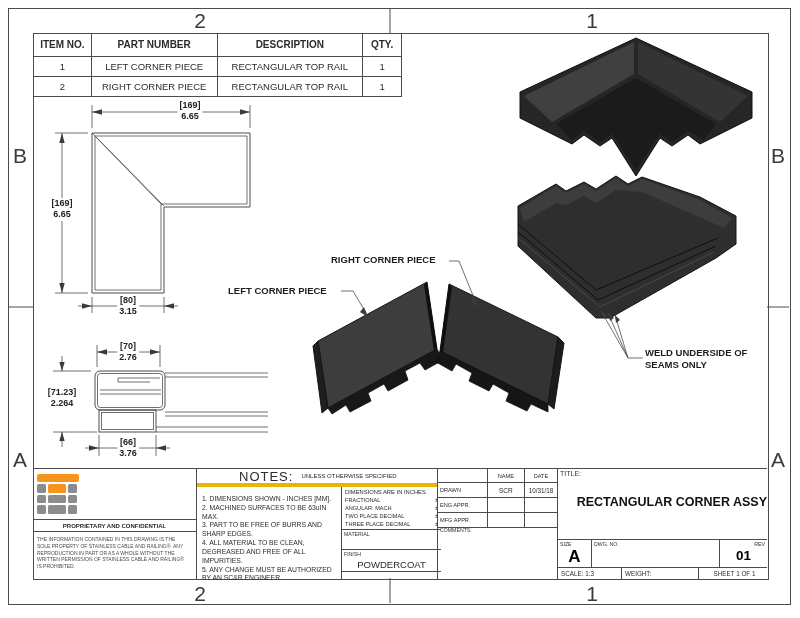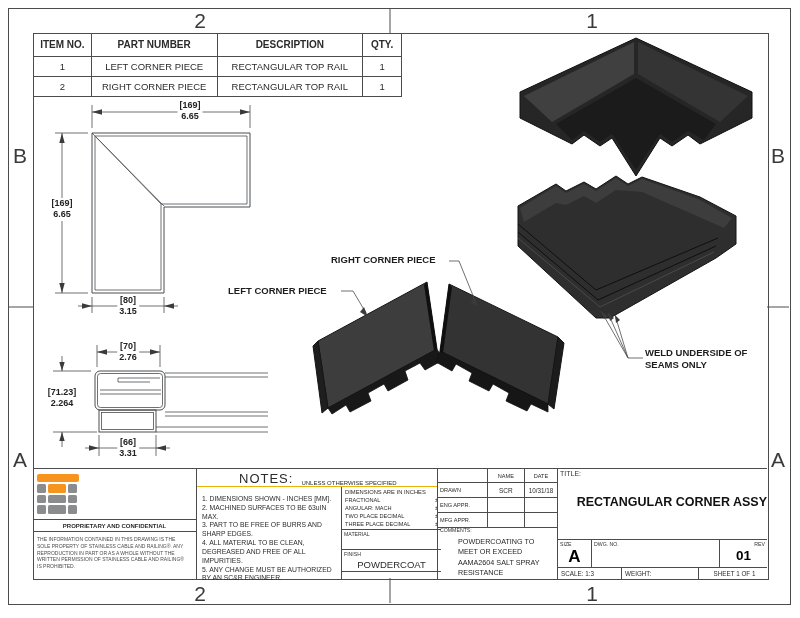--- a/index.html
+++ b/index.html
@@ -34,22 +34,22 @@
   #logo-icon .col{display:flex;flex-direction:column;gap:2px;}
   #logo-icon .seg{border-radius:1.5px;flex:1;}
   #logo-text .brand{font-size:21px;font-weight:bold;line-height:0.95;letter-spacing:0.5px;}
   #logo-text .sub{font-size:9px;line-height:1.15;}
   #prop-bar{position:absolute;left:0;top:50px;width:100%;height:13px;border-top:1px solid #4a4c4e;
             border-bottom:1px solid #4a4c4e;display:flex;align-items:center;justify-content:center;
             font-weight:bold;font-size:6px;box-sizing:border-box;}
   #fine-print{position:absolute;left:4px;top:67px;width:150px;font-size:5px;line-height:1.35;color:#4c4c4c;}
   
   #notes-cell{left:163px;top:0;width:241px;height:110px;}
-  #notes-hdr{position:absolute;left:0;top:0;width:100%;height:18px;border-bottom:1px solid #eab308;
-             display:flex;align-items:flex-end;box-sizing:border-box;}
+  #notes-hdr{position:absolute;left:0;top:0;width:100%;height:18px;border-bottom:4px solid #eab308;
+             display:flex;align-items:center;box-sizing:border-box;}
   #notes-title{font-size:13px;letter-spacing:1px;margin:0 8px 0 42px;}
   #notes-sub{font-size:6px;}
   #notes-list{position:absolute;left:5px;top:26px;width:135px;font-size:6.8px;line-height:1.3;}
   #tol-col{position:absolute;left:144px;top:18px;width:100px;height:92px;border-left:1px solid #4a4c4e;box-sizing:border-box;}
   #tol-box{position:absolute;left:0;top:0;width:100%;height:42px;box-sizing:border-box;padding:2px 3px;}
   .tol-row{display:flex;justify-content:space-between;font-size:5.6px;line-height:1.45;}
   #tol-title{font-size:5.8px;margin-bottom:1px;}
   #mat-box{position:absolute;left:0;top:42px;width:100%;height:20px;border-top:1px solid #4a4c4e;box-sizing:border-box;}
   #fin-box{position:absolute;left:0;top:62px;width:100%;height:22px;border-top:1px solid #4a4c4e;box-sizing:border-box;}
   #fin-val{text-align:center;font-size:9.5px;margin-top:1px;}
@@ -246,21 +246,21 @@
   <div class="dim" style="left:128px;top:341px;">
     <div>[70]</div>
     <div>2.76</div>
   </div>
   <div class="dim" style="left:62px;top:387px;">
     <div>[71.23]</div>
     <div>2.264</div>
   </div>
   <div class="dim" style="left:128px;top:437px;">
     <div>[66]</div>
-    <div>3.31</div>
+    <div>3.76</div>
   </div>
 
   <div class="callout" style="left:228px;top:285px;">LEFT CORNER PIECE</div>
   <div class="callout" style="left:331px;top:254px;">RIGHT CORNER PIECE</div>
   <div class="callout" style="left:645px;top:347px;width:114px;">WELD UNDERSIDE OF SEAMS ONLY</div>
 
   <div class="abs" id="tblock">
 
     <div class="cell" id="logo-cell">
       <div id="logo-row">
@@ -348,21 +348,20 @@
         <div class="a2"></div>
         <div class="a3"></div>
       </div>
       <div class="appr-row" style="height:14px;">
         <div class="a1">MFG APPR.</div>
         <div class="a2"></div>
         <div class="a3"></div>
       </div>
       <div id="comments-area">
         <div class="lbl">COMMENTS:</div>
-        <div id="comments-text">POWDERCOATING TO MEET OR EXCEED AAMA2604 SALT SPRAY RESISTANCE</div>
       </div>
     </div>
 
     <div class="cell" id="title-cell">
       <div class="lbl" style="font-size:7px;">TITLE:</div>
       <div id="title-main">RECTANGULAR CORNER ASSY</div>
       <div id="size-row">
         <div id="size-box">
           <div class="lbl">SIZE</div>
           <div class="big" id="size-val">A</div>

